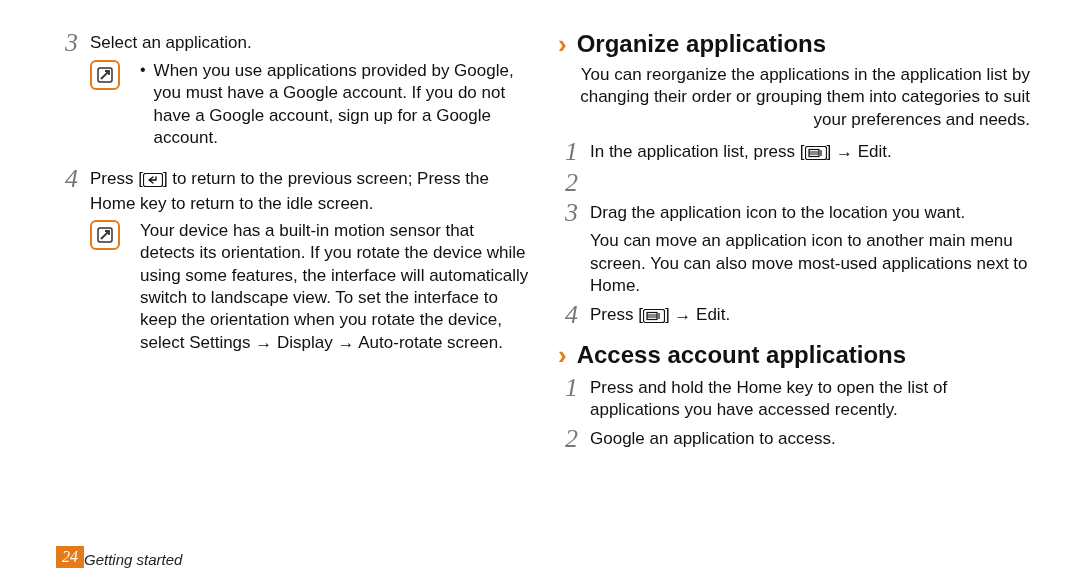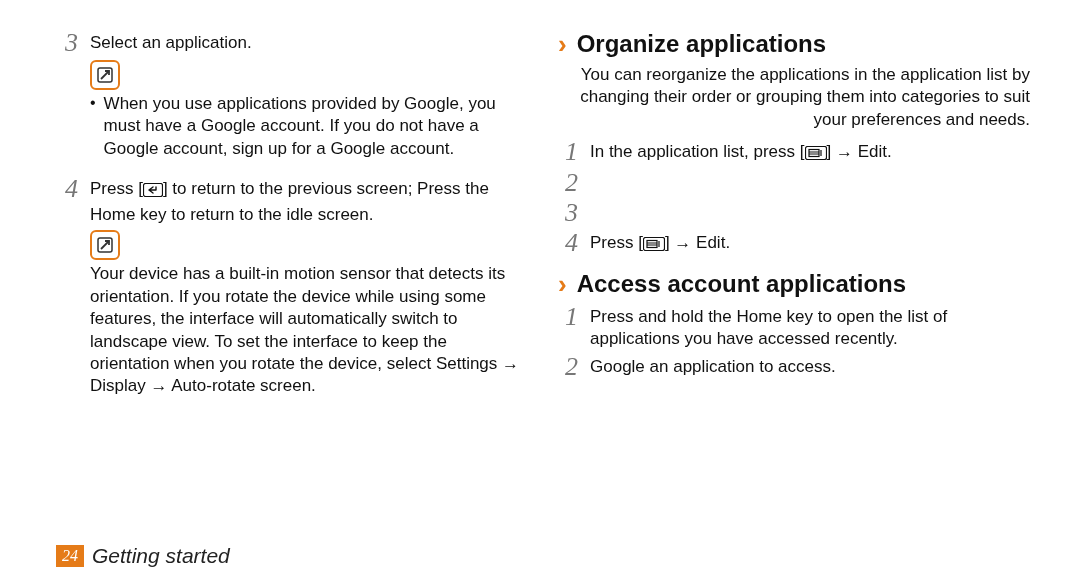--- a/index.html
+++ b/index.html
@@ -55,23 +55,22 @@
   .step-cont {
     margin-left: 32px;
     margin-top: 2px;
     margin-bottom: 4px;
   }
 
   
   .note {
     display: flex;
     align-items: flex-start;
-    gap: 3px;
+    gap: 20px;
     margin: 4px 0 10px 32px;
-    flex-direction: column;
   }
   .note .icon-cell {
     flex: 0 0 auto;
   }
   .note .icon {
     width: 26px;
     height: 26px;
     border: 2px solid #e57b18;
     border-radius: 6px;
     display: flex;
@@ -121,36 +120,35 @@
   }
 
   .bold { font-weight: 400; }
 
   
   .key-svg { display: inline-block; vertical-align: -3px; }
 
   
   .footer {
     display: flex;
-    align-items: center;
-    gap: 8px;
+    align-items: flex-end;
     padding-top: 14px;
     margin-left: -2px;
   }
   .page-badge {
     background: #e57b18;
     color: #fff;
     font-style: italic;
     font-family: Georgia, serif;
     font-size: 16px;
     padding: 2px 6px;
   }
   .footer-title {
     font-style: italic;
-    font-size: 21px;
+    font-size: 15px;
     color: #222;
   }
 </style>
 </head>
 <body>
 
 <div class="page">
   <div class="columns">
 
     <div class="col">
@@ -227,20 +225,24 @@
               </svg></span><span>] → </span><span class="bold">Edit</span><span>.</span>
         </div>
       </div>
 
       <div class="step">
         <div class="num">2</div>
       </div>
 
       <div class="step">
         <div class="num">3</div>
+        <div class="body">Drag the application icon to the location you want.</div>
+      </div>
+      <div class="step-cont">
+        <span>You can move an application icon to another main menu screen. You can also move most-used applications next to </span><span class="bold">Home</span><span>.</span>
       </div>
 
       <div class="step">
         <div class="num">4</div>
         <div class="body">
           <span>Press [</span><span class="key-svg"><svg width="22" height="14" viewBox="0 0 22 14">
                 <rect x="0.5" y="0.5" width="21" height="13" rx="2" fill="none" stroke="#111" stroke-width="1.2"></rect>
                 <rect x="4" y="3.5" width="10" height="7" fill="none" stroke="#111" stroke-width="1.2"></rect>
                 <line x1="4" y1="6" x2="14" y2="6" stroke="#111" stroke-width="1"></line>
                 <line x1="4" y1="8" x2="14" y2="8" stroke="#111" stroke-width="1"></line>

